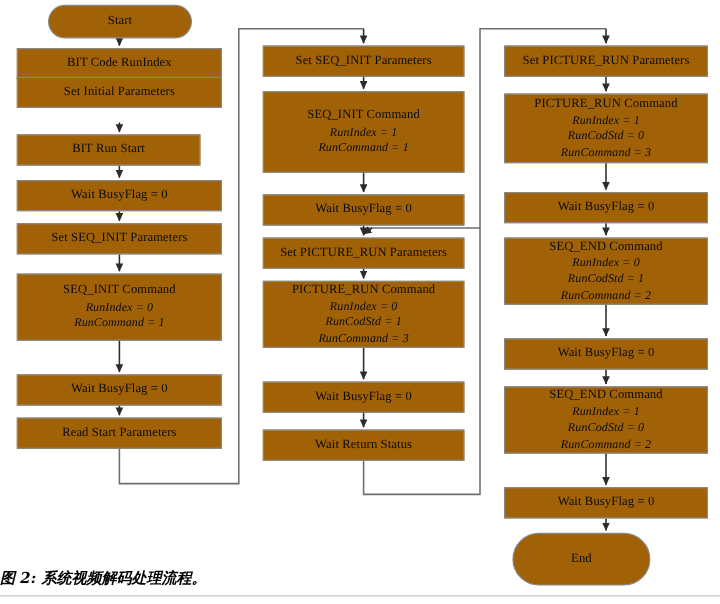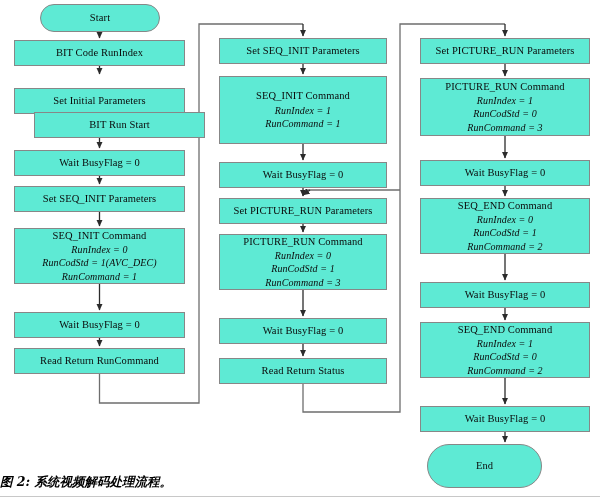--- a/index.html
+++ b/index.html
@@ -23,21 +23,21 @@
   svg#wires {
     position: absolute;
     left: 0; top: 0;
     width: 600px;
     height: 503px;
     pointer-events: none;
   }
   .node {
     position: absolute;
     box-sizing: border-box;
-    background: #5eead4;
+    background: #a16207;
     border: 1.4px solid #878787;
     display: flex;
     flex-direction: column;
     align-items: center;
     justify-content: center;
     text-align: center;
     color: #0b0b0b;
     font-size: 10.5px;
     line-height: 1.35;
     letter-spacing: 0.1px;
@@ -121,49 +121,48 @@
   </svg>
 
   <div class="node terminator" style="left:40px; top:4px; width:120px; height:28px;">
     <span class="title">Start</span>
   </div>
 
   <div class="node" style="left:14px; top:40px; width:171px; height:26px;">
     <span class="title">BIT Code RunIndex</span>
   </div>
 
-  <div class="node" style="left:14px; top:88px; width:171px; height:26px;">
+  <div class="node" style="left:14px; top:64px; width:171px; height:26px;">
     <span class="title">Set Initial Parameters</span>
   </div>
 
-  <div class="node" style="left:14px; top:112px; width:171px; height:26px;margin-left:20px;">
+  <div class="node" style="left:14px; top:112px; width:153px; height:26px;">
     <span class="title">BIT Run Start</span>
   </div>
 
   <div class="node" style="left:14px; top:150px; width:171px; height:26px;">
     <span class="title">Wait BusyFlag = 0</span>
   </div>
 
   <div class="node" style="left:14px; top:186px; width:171px; height:26px;">
     <span class="title">Set SEQ_INIT Parameters</span>
   </div>
 
   <div class="node" style="left:14px; top:228px; width:171px; height:56px;">
     <span class="title">SEQ_INIT Command</span>
     <span class="param">RunIndex = 0</span>
-    <span class="param">RunCodStd = 1(AVC_DEC)</span>
     <span class="param">RunCommand = 1</span>
   </div>
 
   <div class="node" style="left:14px; top:312px; width:171px; height:26px;">
     <span class="title">Wait BusyFlag = 0</span>
   </div>
 
   <div class="node" style="left:14px; top:348px; width:171px; height:26px;">
-    <span class="title">Read Return RunCommand</span>
+    <span class="title">Read Start Parameters</span>
   </div>
 
   <div class="node" style="left:219px; top:38px; width:168px; height:26px;">
     <span class="title">Set SEQ_INIT Parameters</span>
   </div>
 
   <div class="node" style="left:219px; top:76px; width:168px; height:68px;">
     <span class="title">SEQ_INIT Command</span>
     <span class="param">RunIndex = 1</span>
     <span class="param">RunCommand = 1</span>
@@ -182,21 +181,21 @@
     <span class="param">RunIndex = 0</span>
     <span class="param">RunCodStd = 1</span>
     <span class="param">RunCommand = 3</span>
   </div>
 
   <div class="node" style="left:219px; top:318px; width:168px; height:26px;">
     <span class="title">Wait BusyFlag = 0</span>
   </div>
 
   <div class="node" style="left:219px; top:358px; width:168px; height:26px;">
-    <span class="title">Read Return Status</span>
+    <span class="title">Wait Return Status</span>
   </div>
 
   <div class="node" style="left:420px; top:38px; width:170px; height:26px;">
     <span class="title">Set PICTURE_RUN Parameters</span>
   </div>
 
   <div class="node" style="left:420px; top:78px; width:170px; height:58px;">
     <span class="title">PICTURE_RUN Command</span>
     <span class="param">RunIndex = 1</span>
     <span class="param">RunCodStd = 0</span>

